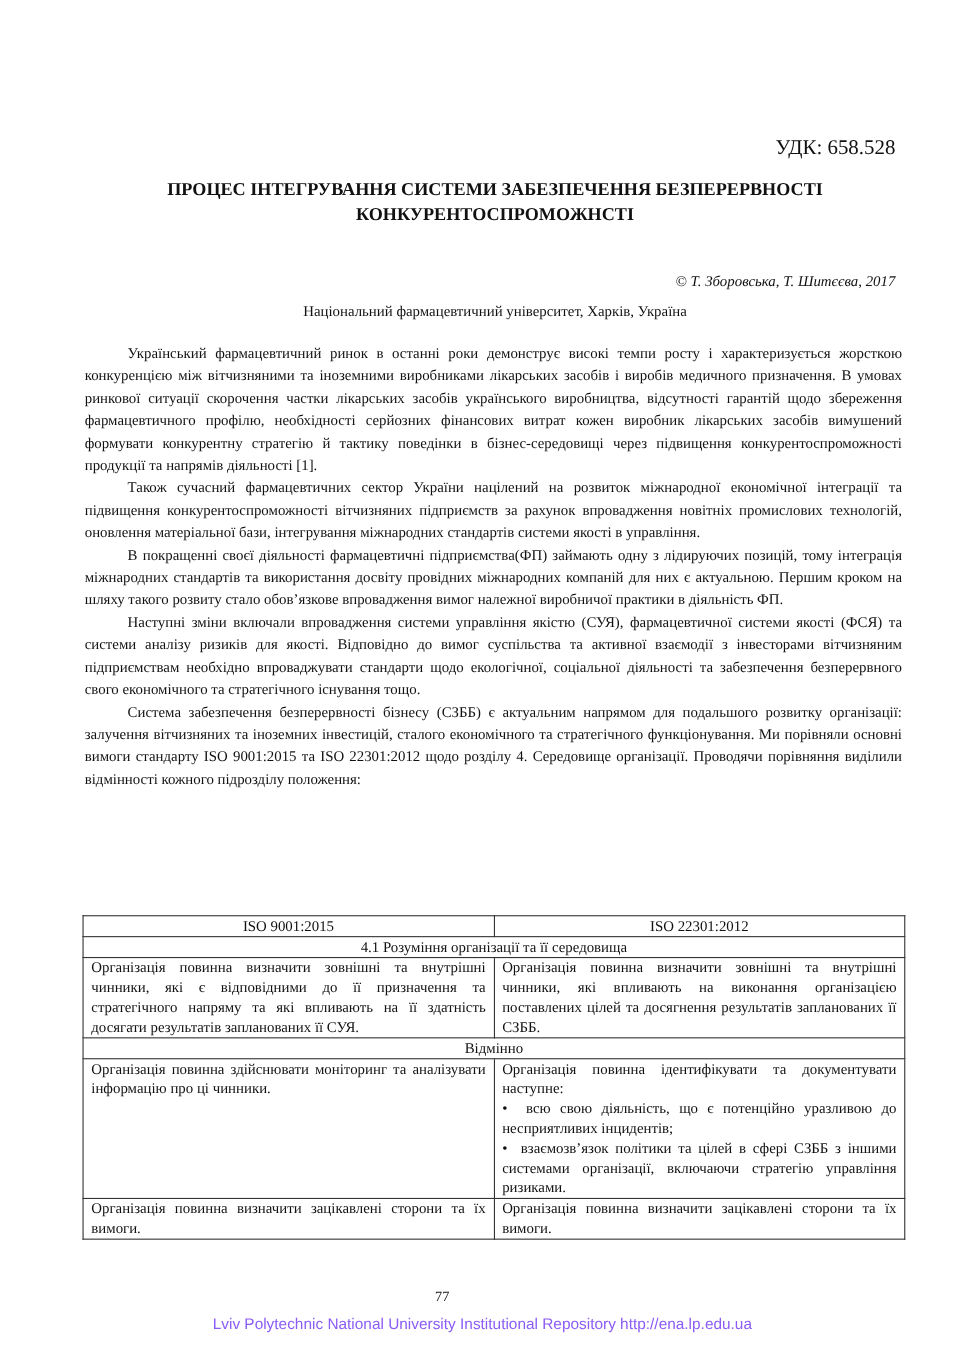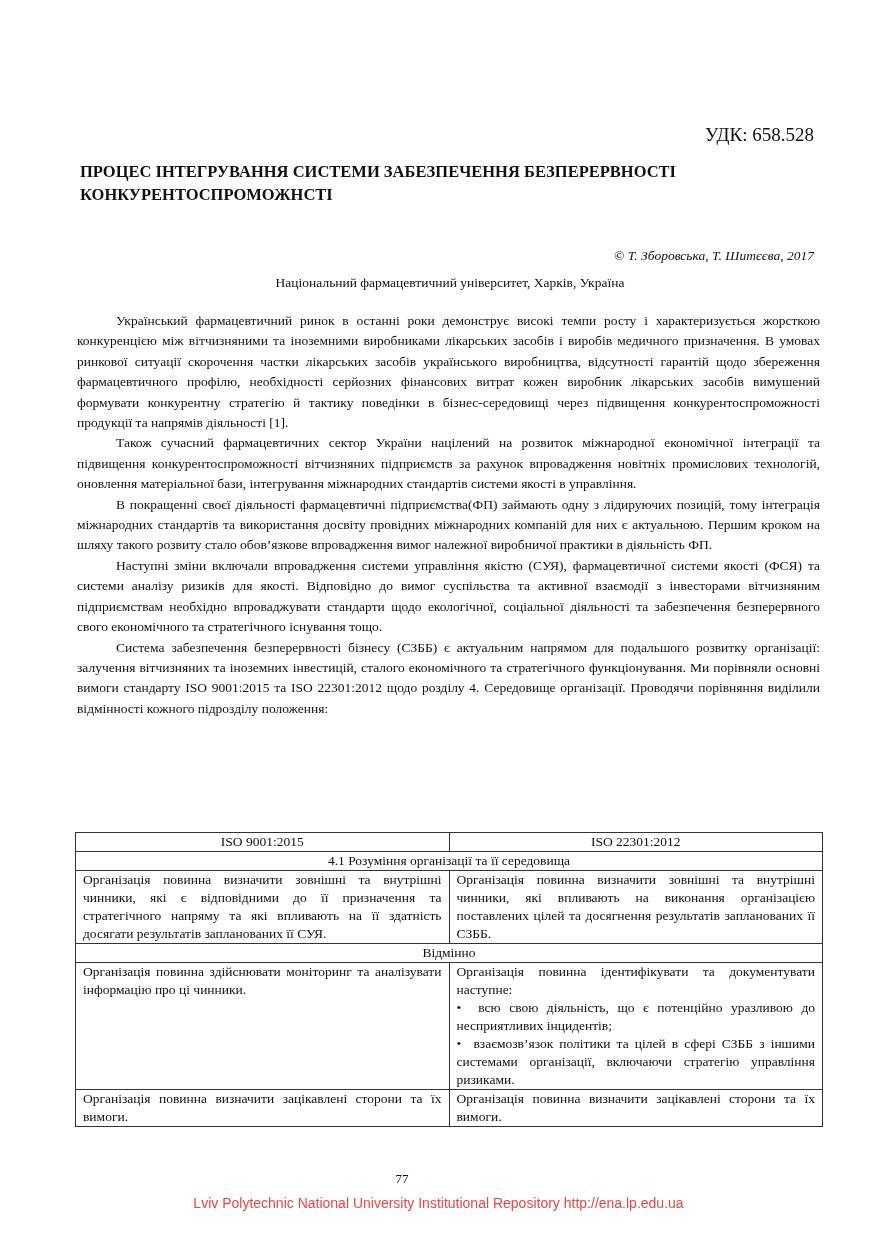--- a/index.html
+++ b/index.html
@@ -3,21 +3,21 @@
 <meta charset="utf-8">
 <style>
   html, body { margin: 0; padding: 0; background: #ffffff; }
   body {
     width: 877px; height: 1240px; position: relative; overflow: hidden;
     font-family: "Liberation Serif", "DejaVu Serif", serif; color: #111;
   }
   .udk { position: absolute; top: 124px; right: 63px; font-size: 19px; }
   .title {
     position: absolute; top: 160px; left: 80px; width: 740px;
-    text-align: left; font-weight: bold; font-size: 16.5px; line-height: 23px;
+    text-align: center; font-weight: bold; font-size: 16.5px; line-height: 23px;
   }
   .title div { white-space: nowrap; }
   .authors { position: absolute; top: 248px; right: 63px; font-style: italic; font-size: 13.5px; }
   .affil { position: absolute; top: 275px; left: 0; width: 900px; text-align: center; font-size: 13.5px; }
   .body-text {
     position: absolute; top: 311px; left: 77px; width: 743px;
     font-size: 13.5px; line-height: 20.4px;
   }
   .body-text p { margin: 0; text-align: justify; text-indent: 39px; }
   table.cmp {
@@ -27,21 +27,21 @@
   table.cmp td {
     border: 1px solid #333; padding: 0 7px; vertical-align: top; width: 50%;
     text-align: justify;
   }
   table.cmp td.hdr { text-align: center; }
   table.cmp td.span { text-align: center; }
   .bullet-line { display: block; }
   .pnum { position: absolute; top: 1171px; left: 0; width: 804px; text-align: center; font-size: 13px; }
   .footer {
     position: absolute; top: 1195px; left: 0; width: 877px; text-align: center;
-    font-family: "Liberation Sans", "DejaVu Sans", sans-serif; font-size: 14px; color: #ef4444;
+    font-family: "Liberation Sans", "DejaVu Sans", sans-serif; font-size: 14px; color: #8b5cf6;
   }
 </style>
 </head>
 <body>
 
 <div class="udk">УДК: 658.528</div>
 
 <div class="title">
   <div>ПРОЦЕС ІНТЕГРУВАННЯ СИСТЕМИ ЗАБЕЗПЕЧЕННЯ БЕЗПЕРЕРВНОСТІ</div>
   <div>КОНКУРЕНТОСПРОМОЖНСТІ</div>

